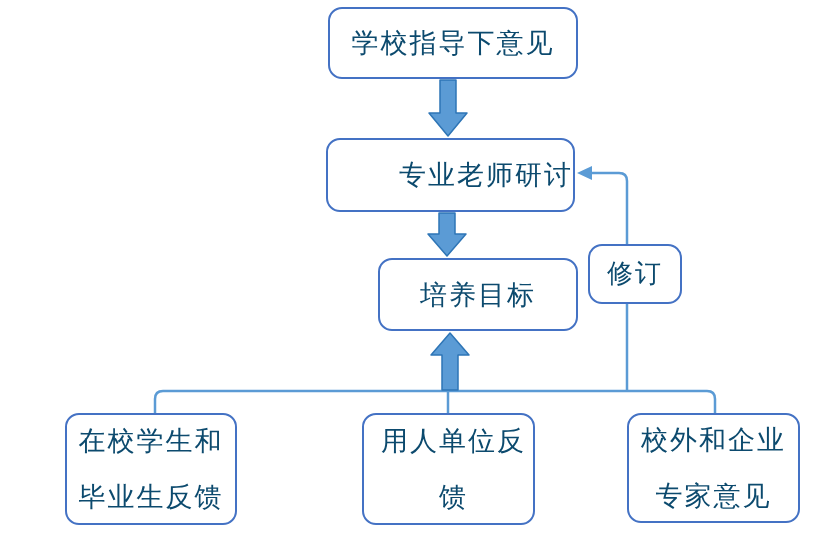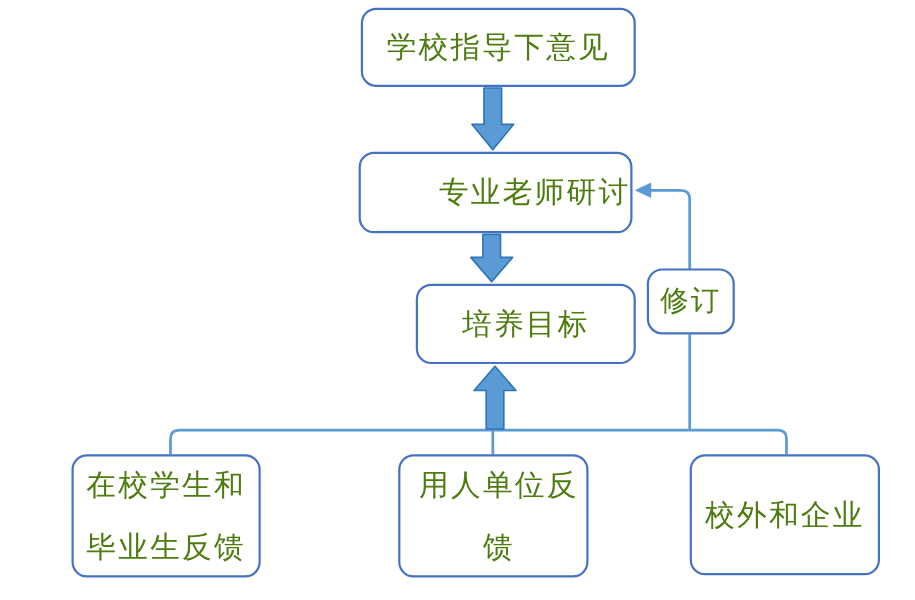--- a/index.html
+++ b/index.html
@@ -26,36 +26,36 @@
     position: absolute;
     box-sizing: border-box;
     background: #ffffff;
     border: 2.5px solid #4472C4;
     border-radius: 14px;
     display: flex;
     flex-direction: column;
     align-items: center;
     justify-content: center;
     text-align: center;
-    color: #4d7c0f;
+    color: #0c4a6e;
     font-size: 27px;
     letter-spacing: 2px;
   }
   .node .line {
     display: block;
     line-height: 40px;
     white-space: nowrap;
   }
   .node.two-line .line {
     line-height: 56px;
   }
   .node-school   { left: 328px; top: 7px;   width: 250px; height: 72px; }
   .node-teachers { left: 326px; top: 138px; width: 249px; height: 74px; align-items: flex-end; }
   .node-goal     { left: 350px; top: 258px; width: 200px; height: 73px; margin-left: 28px; }
-  .node-revision { left: 588px; top: 244px; width: 80px;  height: 60px; font-size: 26px; }
+  .node-revision { left: 588px; top: 244px; width: 94px;  height: 60px; font-size: 26px; }
   .node-students { left: 65px;  top: 413px; width: 172px; height: 112px; }
   .node-employer { left: 362px; top: 413px; width: 173px; height: 112px; padding-left: 10px; }
   .node-experts  { left: 627px; top: 413px; width: 173px; height: 110px; }
 </style>
 </head>
 <body>
 
 <div class="canvas">
 
   <svg class="connector-layer" width="832" height="545" viewBox="0 0 832 545" xmlns="http://www.w3.org/2000/svg">
@@ -95,15 +95,16 @@
     <span class="line">毕业生反馈</span>
   </div>
 
   <div class="node node-employer two-line">
     <span class="line">用人单位反</span>
     <span class="line">馈</span>
   </div>
 
   <div class="node node-experts two-line">
     <span class="line">校外和企业</span>
+    <span class="line">专家意见</span>
   </div>
 
 </div>
 
 </body></html>

